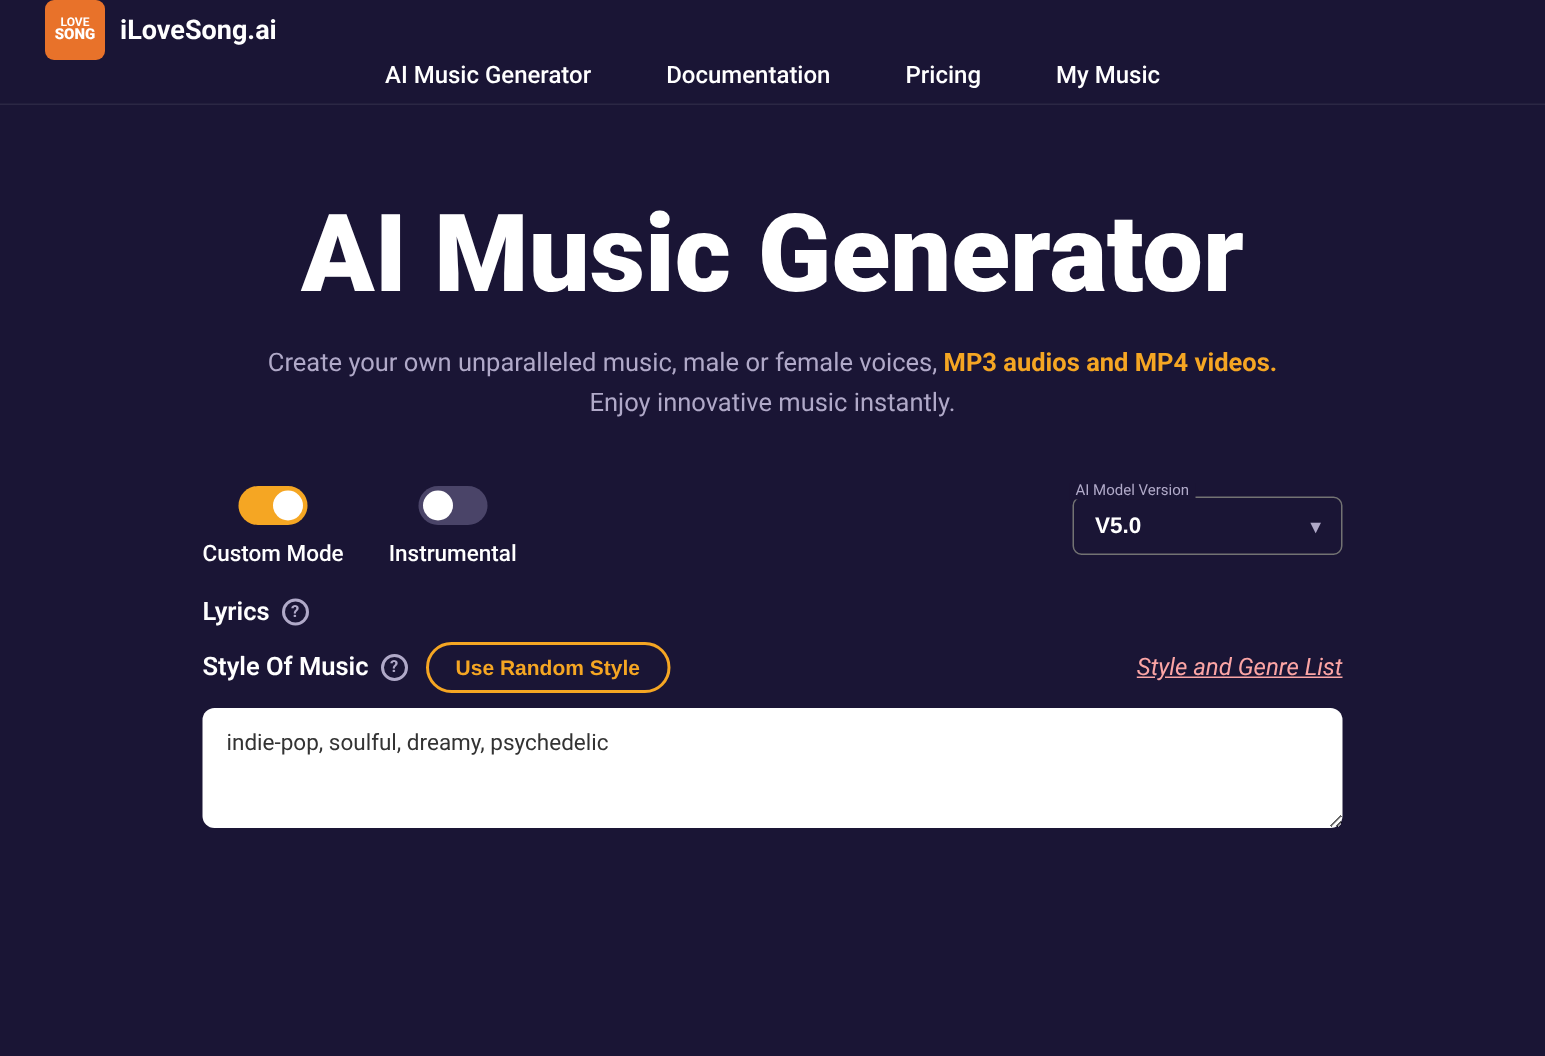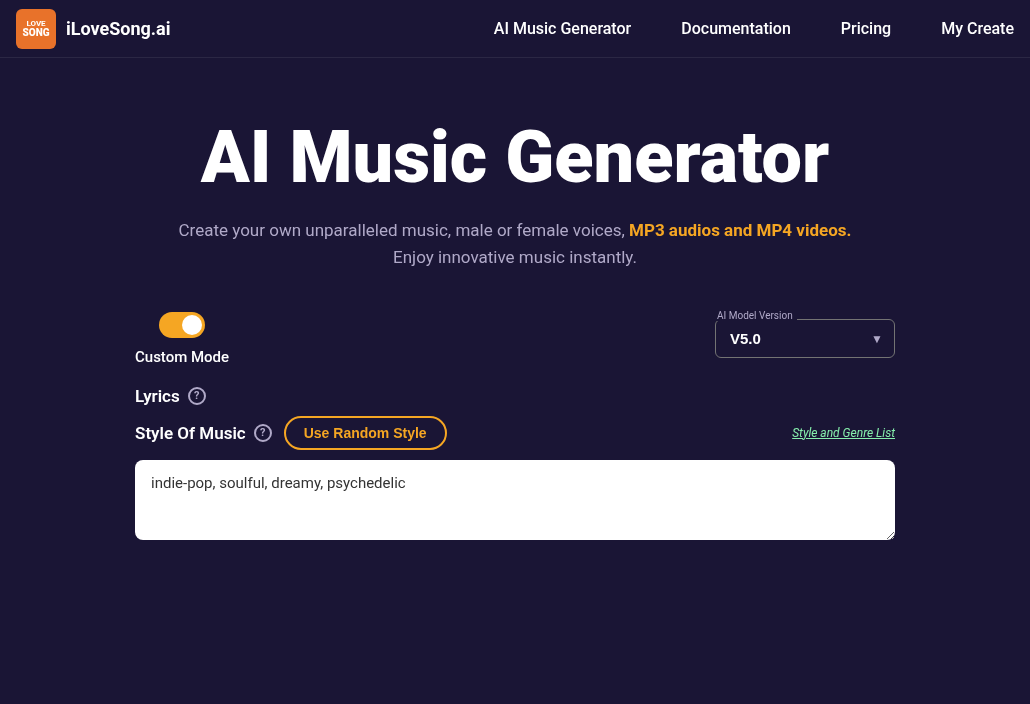--- a/index.html
+++ b/index.html
@@ -14,23 +14,24 @@
       color: #ffffff;
       min-height: 704px;
       width: 1030px;
       overflow-x: hidden;
     }
 
     
     nav {
       display: flex;
       align-items: center;
-      padding: 0 16px;
-      height: 58px;
+      padding: 0 30px;
+      height: 70px;
       border-bottom: 1px solid rgba(255,255,255,0.08);
+      flex-direction: column;
     }
 
     .logo-container {
       display: flex;
       align-items: center;
       gap: 10px;
       margin-right: auto;
     }
 
     .logo-box {
@@ -284,23 +285,23 @@
       border: 2px solid #f5a623;
       border-radius: 20px;
       color: #f5a623;
       padding: 7px 18px;
       font-size: 14px;
       font-weight: 600;
       cursor: pointer;
     }
 
     .genre-list-link {
-      color: #86efac;
+      color: #fca5a5;
       text-decoration: underline;
-      font-size: 12px;
+      font-size: 16px;
       font-style: italic;
       cursor: pointer;
     }
 
     .style-input {
       width: 100%;
       background: #ffffff;
       border: none;
       border-radius: 8px;
       padding: 14px 16px;
@@ -323,21 +324,21 @@
     <div class="logo-box">
       <span class="love">LOVE</span>
       <span class="song">SONG</span>
     </div>
     <span class="logo-name">iLoveSong.ai</span>
   </div>
   <div class="nav-links">
     <a class="nav-link">AI Music Generator</a>
     <a class="nav-link">Documentation</a>
     <a class="nav-link">Pricing</a>
-    <a class="nav-link">My Create</a>
+    <a class="nav-link">My Music</a>
   </div>
 </nav>
 
 <div class="hero">
   <h1 class="hero-title">AI Music Generator</h1>
   <p class="hero-subtitle">
     <span>Create your own unparalleled music, male or female voices,</span>
     <span class="highlight">MP3 audios and MP4 videos.</span>
     <br>
     <span>Enjoy innovative music instantly.</span>
@@ -347,20 +348,26 @@
 <div class="main-content">
 
   <div class="controls-row">
     <div class="toggle-group">
       <div class="toggle on">
         <div class="toggle-knob"></div>
       </div>
       <span class="toggle-label">Custom Mode</span>
     </div>
 
+    <div class="toggle-group">
+      <div class="toggle off">
+        <div class="toggle-knob"></div>
+      </div>
+      <span class="toggle-label">Instrumental</span>
+    </div>
 
     <div class="model-select-container">
       <span class="model-label">AI Model Version</span>
       <div class="model-select-wrapper">
         <select class="model-select">
           <option>V5.0</option>
           <option>V4.0</option>
           <option>V3.0</option>
         </select>
         <span class="model-chevron">▼</span>

